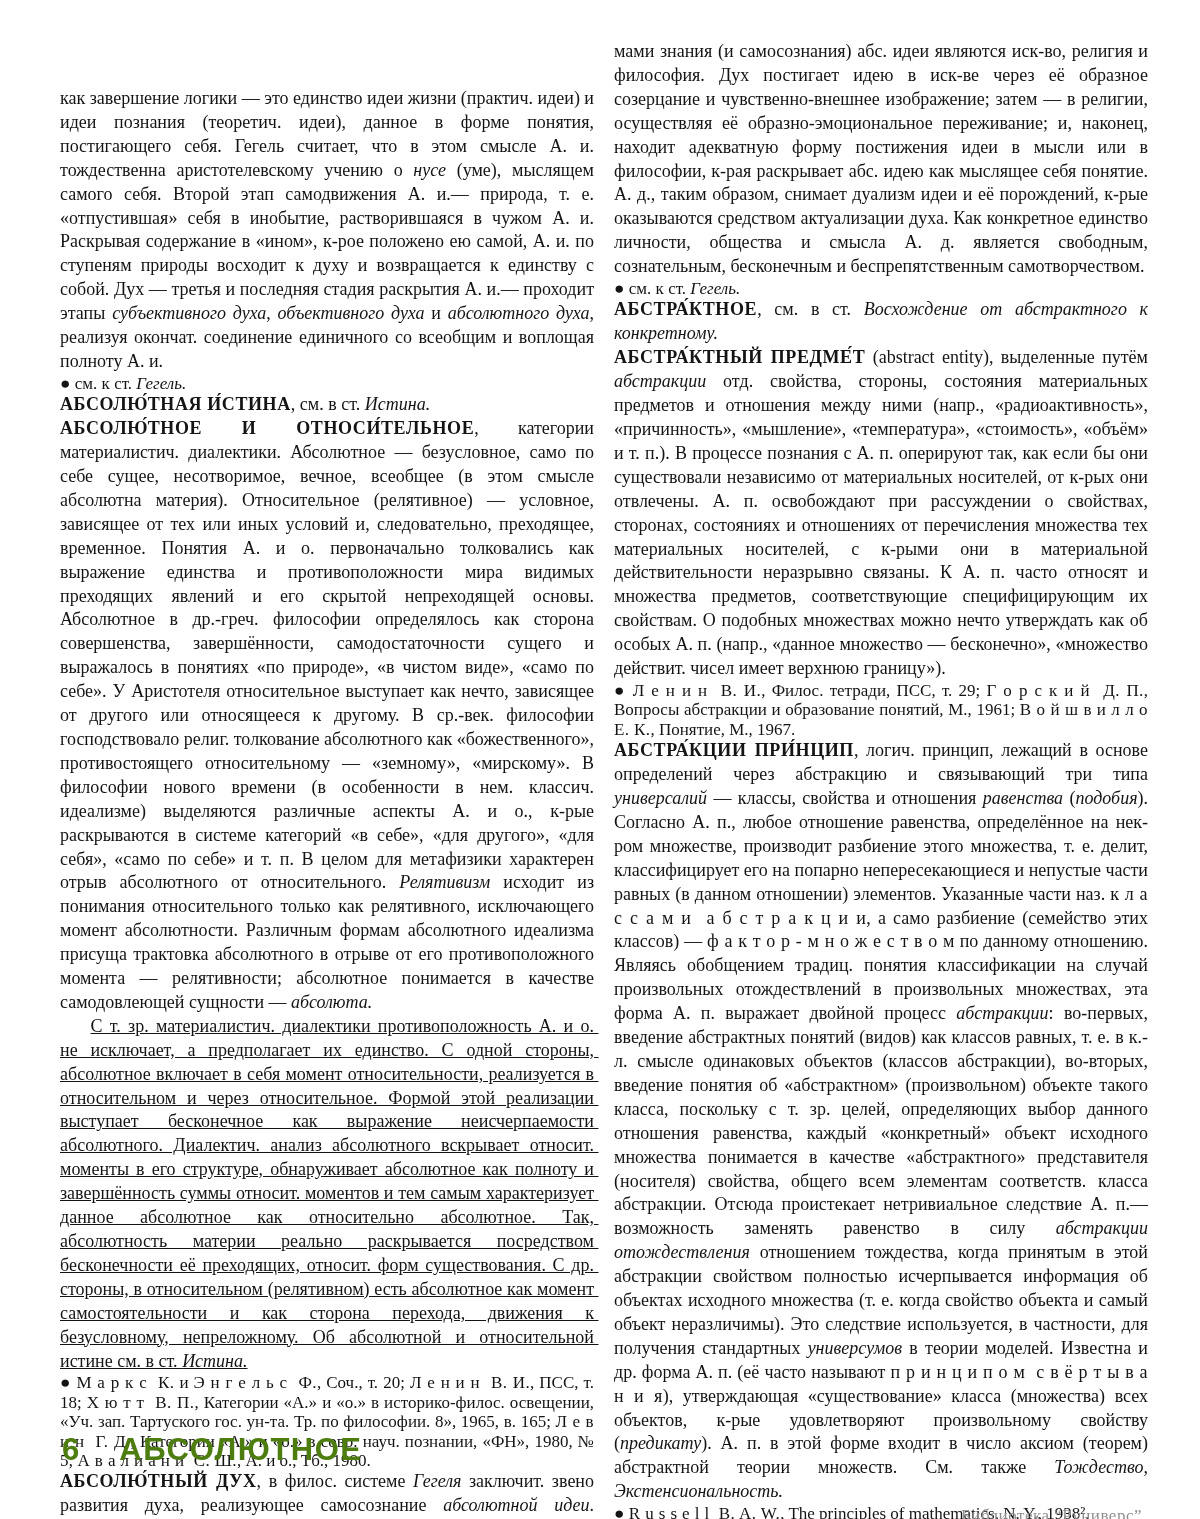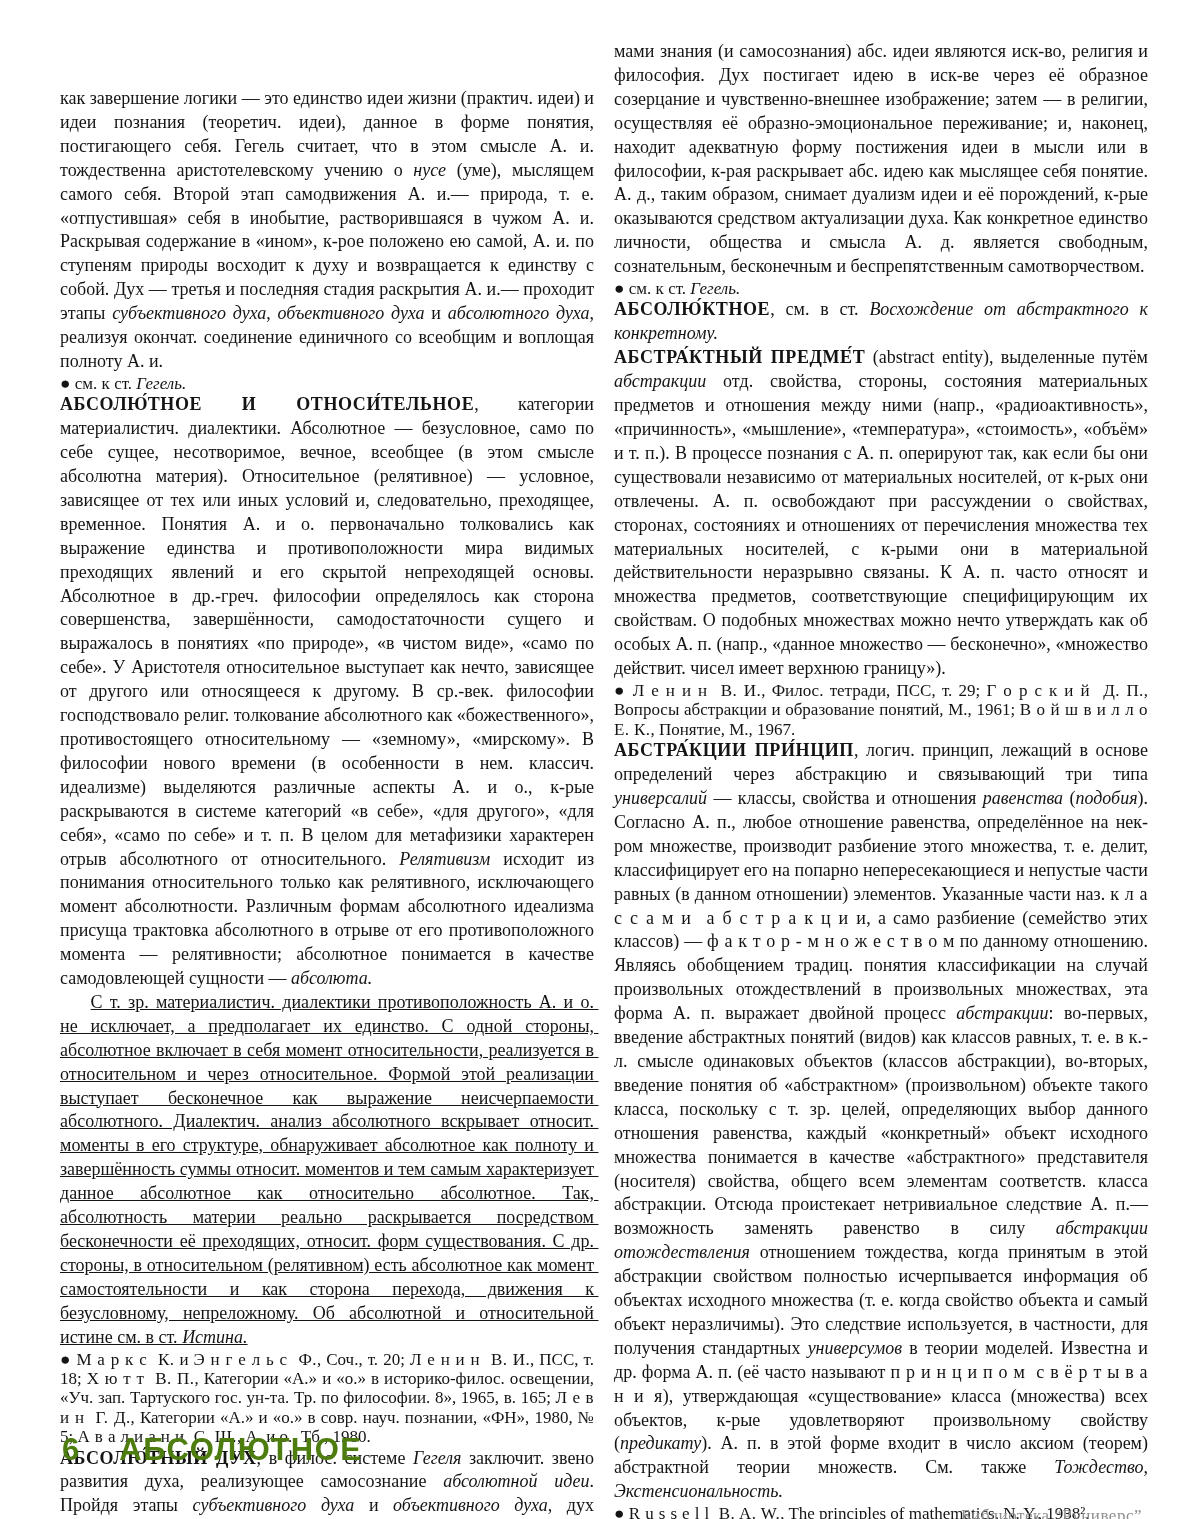--- a/index.html
+++ b/index.html
@@ -34,29 +34,30 @@
     margin-top:38px;
   }
 </style>
 </head>
 <body>
 
 <div class="page">
   <div class="col col-left">
       <p class="blk t-body"><span class="seg s-r">как завершение логики — это единство идеи жизни (практич. идеи) и идеи познания (теоретич. идеи), данное в форме понятия, постигающего себя. Гегель считает, что в этом смысле А. и. тождественна аристотелевскому учению о </span><span class="seg s-i">нусе</span><span class="seg s-r"> (уме), мыслящем самого себя. Второй этап самодвижения А. и.— природа, т. е. «отпустившая» себя в инобытие, растворившаяся в чужом А. и. Раскрывая содержание в «ином», к-рое положено ею самой, А. и. по ступеням природы восходит к духу и возвращается к единству с собой. Дух — третья и последняя стадия раскрытия А. и.— проходит этапы </span><span class="seg s-i">субъективного духа</span><span class="seg s-r">, </span><span class="seg s-i">объективного духа</span><span class="seg s-r"> и </span><span class="seg s-i">абсолютного духа</span><span class="seg s-r">, реализуя окончат. соединение единичного со всеобщим и воплощая полноту А. и.</span></p>
       <p class="blk t-crossref"><span class="seg s-b">● </span><span class="seg s-r">см. к ст. </span><span class="seg s-i">Гегель.</span></p>
+      <p class="blk t-entry"><span class="seg s-h">АБСОЛЮ́ТНАЯ И́СТИНА</span><span class="seg s-r">, см. в ст. </span><span class="seg s-i">Истина.</span></p>
       <p class="blk t-entry"><span class="seg s-h">АБСОЛЮ́ТНОЕ И ОТНОСИ́ТЕЛЬНОЕ</span><span class="seg s-r">, категории материалистич. диалектики. Абсолютное — безусловное, само по себе сущее, несотворимое, вечное, всеобщее (в этом смысле абсолютна материя). Относительное (релятивное) — условное, зависящее от тех или иных условий и, следовательно, преходящее, временное. Понятия А. и о. первоначально толковались как выражение единства и противоположности мира видимых преходящих явлений и его скрытой непреходящей основы. Абсолютное в др.-греч. философии определялось как сторона совершенства, завершённости, самодостаточности сущего и выражалось в понятиях «по природе», «в чистом виде», «само по себе». У Аристотеля относительное выступает как нечто, зависящее от другого или относящееся к другому. В ср.-век. философии господствовало религ. толкование абсолютного как «божественного», противостоящего относительному — «земному», «мирскому». В философии нового времени (в особенности в нем. классич. идеализме) выделяются различные аспекты А. и о., к-рые раскрываются в системе категорий «в себе», «для другого», «для себя», «само по себе» и т. п. В целом для метафизики характерен отрыв абсолютного от относительного. </span><span class="seg s-i">Релятивизм</span><span class="seg s-r"> исходит из понимания относительного только как релятивного, исключающего момент абсолютности. Различным формам абсолютного идеализма присуща трактовка абсолютного в отрыве от его противоположного момента — релятивности; абсолютное понимается в качестве самодовлеющей сущности — </span><span class="seg s-i">абсолюта.</span></p>
       <p class="blk t-body indent"><span class="seg s-r">С т. зр. материалистич. диалектики противоположность А. и о. не исключает, а предполагает их единство. С одной стороны, абсолютное включает в себя момент относительности, реализуется в относительном и через относительное. Формой этой реализации выступает бесконечное как выражение неисчерпаемости абсолютного. Диалектич. анализ абсолютного вскрывает относит. моменты в его структуре, обнаруживает абсолютное как полноту и завершённость суммы относит. моментов и тем самым характеризует данное абсолютное как относительно абсолютное. Так, абсолютность материи реально раскрывается посредством бесконечности её преходящих, относит. форм существования. С др. стороны, в относительном (релятивном) есть абсолютное как момент самостоятельности и как сторона перехода, движения к безусловному, непреложному. Об абсолютной и относительной истине см. в ст. </span><span class="seg s-i">Истина.</span></p>
       <p class="blk t-biblio"><span class="seg s-b">● </span><span class="seg s-sp">М а р к с  К.</span><span class="seg s-r"> и </span><span class="seg s-sp">Э н г е л ь с  Ф.</span><span class="seg s-r">, Соч., т. 20; </span><span class="seg s-sp">Л е н и н  В. И.</span><span class="seg s-r">, ПСС, т. 18; </span><span class="seg s-sp">Х ю т т  В. П.</span><span class="seg s-r">, Категории «А.» и «о.» в историко-филос. освещении, «Уч. зап. Тартуского гос. ун-та. Тр. по философии. 8», 1965, в. 165; </span><span class="seg s-sp">Л е в и н  Г. Д.</span><span class="seg s-r">, Категории «А.» и «о.» в совр. науч. познании, «ФН», 1980, № 5; </span><span class="seg s-sp">А в а л и а н и  С. Ш.</span><span class="seg s-r">, А. и о., Тб., 1980.</span></p>
       <p class="blk t-entry"><span class="seg s-h">АБСОЛЮ́ТНЫЙ ДУХ</span><span class="seg s-r">, в филос. системе </span><span class="seg s-i">Гегеля</span><span class="seg s-r"> заключит. звено развития духа, реализующее самосознание </span><span class="seg s-i">абсолютной идеи</span><span class="seg s-r">. Пройдя этапы </span><span class="seg s-i">субъективного духа</span><span class="seg s-r"> и </span><span class="seg s-i">объективного духа</span><span class="seg s-r">, дух восходит к абс. знанию. Фор-</span></p>
     </div>
   <div class="col col-right">
       <p class="blk t-body"><span class="seg s-r">мами знания (и самосознания) абс. идеи являются иск-во, религия и философия. Дух постигает идею в иск-ве через её образное созерцание и чувственно-внешнее изображение; затем — в религии, осуществляя её образно-эмоциональное переживание; и, наконец, находит адекватную форму постижения идеи в мысли или в философии, к-рая раскрывает абс. идею как мыслящее себя понятие. А. д., таким образом, снимает дуализм идеи и её порождений, к-рые оказываются средством актуализации духа. Как конкретное единство личности, общества и смысла А. д. является свободным, сознательным, бесконечным и беспрепятственным самотворчеством.</span></p>
       <p class="blk t-crossref"><span class="seg s-b">● </span><span class="seg s-r">см. к ст. </span><span class="seg s-i">Гегель.</span></p>
-      <p class="blk t-entry"><span class="seg s-h">АБСОЛЮ́КТНОЕ</span><span class="seg s-r">, см. в ст. </span><span class="seg s-i">Восхождение от абстрактного к конкретному.</span></p>
+      <p class="blk t-entry"><span class="seg s-h">АБСТРА́КТНОЕ</span><span class="seg s-r">, см. в ст. </span><span class="seg s-i">Восхождение от абстрактного к конкретному.</span></p>
       <p class="blk t-entry"><span class="seg s-h">АБСТРА́КТНЫЙ ПРЕДМЕ́Т</span><span class="seg s-r"> (abstract entity), выделенные путём </span><span class="seg s-i">абстракции</span><span class="seg s-r"> отд. свойства, стороны, состояния материальных предметов и отношения между ними (напр., «радиоактивность», «причинность», «мышление», «температура», «стоимость», «объём» и т. п.). В процессе познания с А. п. оперируют так, как если бы они существовали независимо от материальных носителей, от к-рых они отвлечены. А. п. освобождают при рассуждении о свойствах, сторонах, состояниях и отношениях от перечисления множества тех материальных носителей, с к-рыми они в материальной действительности неразрывно связаны. К А. п. часто относят и множества предметов, соответствующие специфицирующим их свойствам. О подобных множествах можно нечто утверждать как об особых А. п. (напр., «данное множество — бесконечно», «множество действит. чисел имеет верхнюю границу»).</span></p>
       <p class="blk t-biblio"><span class="seg s-b">● </span><span class="seg s-sp">Л е н и н  В. И.</span><span class="seg s-r">, Филос. тетради, ПСС, т. 29; </span><span class="seg s-sp">Г о р с к и й  Д. П.</span><span class="seg s-r">, Вопросы абстракции и образование понятий, М., 1961; </span><span class="seg s-sp">В о й ш в и л л о  Е. К.</span><span class="seg s-r">, Понятие, М., 1967.</span></p>
       <p class="blk t-entry"><span class="seg s-h">АБСТРА́КЦИИ ПРИ́НЦИП</span><span class="seg s-r">, логич. принцип, лежащий в основе определений через абстракцию и связывающий три типа </span><span class="seg s-i">универсалий</span><span class="seg s-r"> — классы, свойства и отношения </span><span class="seg s-i">равенства</span><span class="seg s-r"> (</span><span class="seg s-i">подобия</span><span class="seg s-r">). Согласно А. п., любое отношение равенства, определённое на нек-ром множестве, производит разбиение этого множества, т. е. делит, классифицирует его на попарно непересекающиеся и непустые части равных (в данном отношении) элементов. Указанные части наз. </span><span class="seg s-sp">к л а с с а м и  а б с т р а к ц и и</span><span class="seg s-r">, а само разбиение (семейство этих классов) — </span><span class="seg s-sp">ф а к т о р - м н о ж е с т в о м</span><span class="seg s-r"> по данному отношению. Являясь обобщением традиц. понятия классификации на случай произвольных отождествлений в произвольных множествах, эта форма А. п. выражает двойной процесс </span><span class="seg s-i">абстракции</span><span class="seg s-r">: во-первых, введение абстрактных понятий (видов) как классов равных, т. е. в к.-л. смысле одинаковых объектов (классов абстракции), во-вторых, введение понятия об «абстрактном» (произвольном) объекте такого класса, поскольку с т. зр. целей, определяющих выбор данного отношения равенства, каждый «конкретный» объект исходного множества понимается в качестве «абстрактного» представителя (носителя) свойства, общего всем элементам соответств. класса абстракции. Отсюда проистекает нетривиальное следствие А. п.— возможность заменять равенство в силу </span><span class="seg s-i">абстракции отождествления</span><span class="seg s-r"> отношением тождества, когда принятым в этой абстракции свойством полностью исчерпывается информация об объектах исходного множества (т. е. когда свойство объекта и самый объект неразличимы). Это следствие используется, в частности, для получения стандартных </span><span class="seg s-i">универсумов</span><span class="seg s-r"> в теории моделей. Известна и др. форма А. п. (её часто называют </span><span class="seg s-sp">п р и н ц и п о м  с в ё р т ы в а н и я</span><span class="seg s-r">), утверждающая «существование» класса (множества) всех объектов, к-рые удовлетворяют произвольному свойству (</span><span class="seg s-i">предикату</span><span class="seg s-r">). А. п. в этой форме входит в число аксиом (теорем) абстрактной теории множеств. См. также </span><span class="seg s-i">Тождество, Экстенсиональность.</span></p>
       <p class="blk t-biblio"><span class="seg s-b">● </span><span class="seg s-sp">R u s s e l l  B. A. W.</span><span class="seg s-r">, The principles of mathematics, N. Y., 1938².</span></p>
     </div>
   <div class="footer">
     <span class="pagenum">6</span><span class="guideword">АБСОЛЮТНОЕ</span>
   </div>
   <div class="watermark">Библиотека “Руниверс”</div>
 </div>

